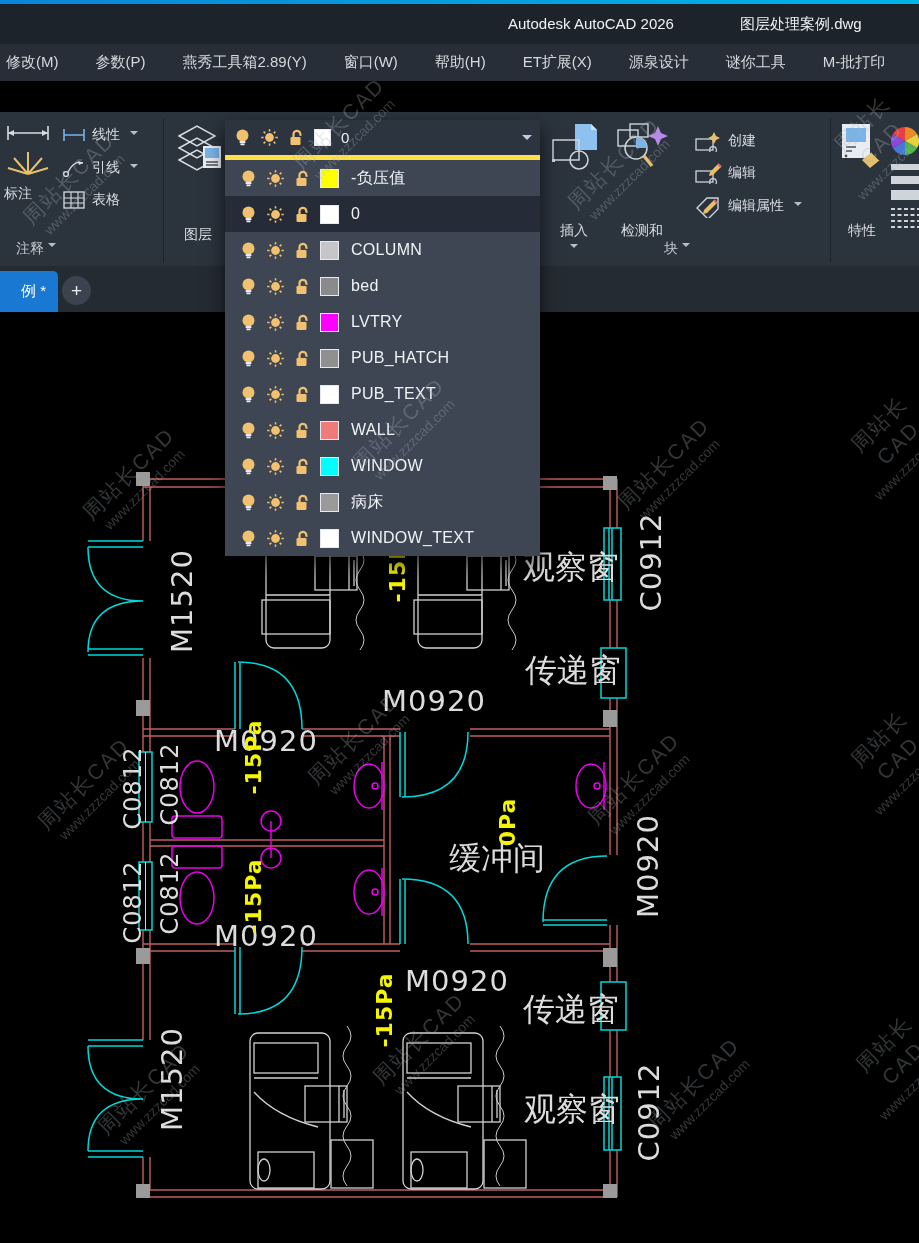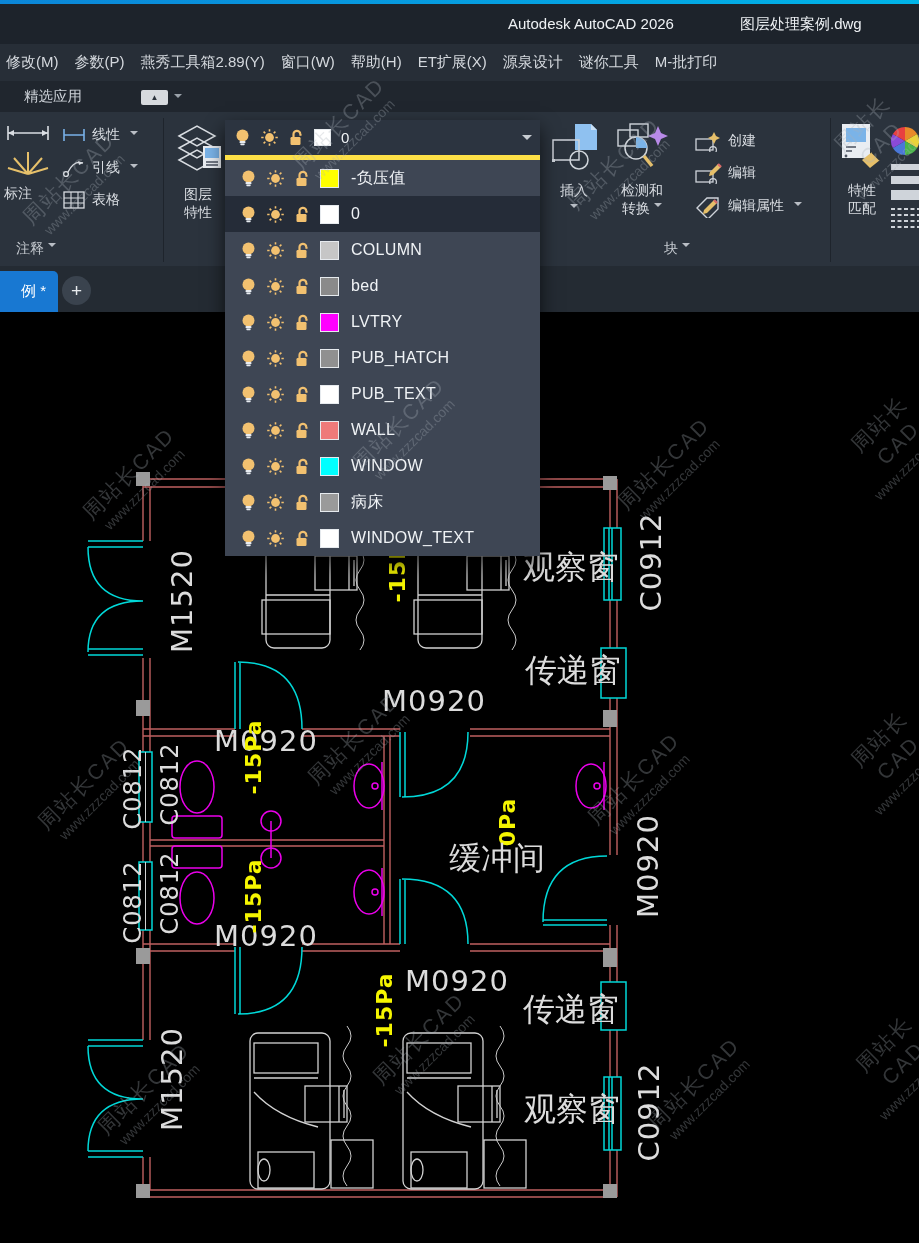--- a/index.html
+++ b/index.html
@@ -3,30 +3,30 @@
 <meta charset="utf-8">
 <style>
   html,body{margin:0;padding:0;background:#000;}
   #stage{position:relative;width:919px;height:1243px;overflow:hidden;background:#000;
          font-family:"Liberation Sans","DejaVu Sans",sans-serif;}
   
   #top-accent{position:absolute;left:0;top:0;width:919px;height:4px;background:linear-gradient(90deg,#0b86d8,#00b4e8);z-index:3;}
   #titlebar{position:absolute;left:0;top:4px;width:919px;height:40px;background:#1d232b;z-index:3;text-align:center;}
   #titlebar .t{position:absolute;top:11px;font-size:15px;color:#eef1f4;white-space:nowrap;}
   #menubar{position:absolute;left:0;top:44px;width:919px;height:37px;background:#272e37;z-index:3;
-           display:flex;align-items:center;gap:16px;padding-left:6px;box-sizing:border-box;}
+           display:flex;align-items:center;gap:37px;padding-left:6px;box-sizing:border-box;}
   #menubar span{font-size:15px;color:#d4d8dd;white-space:nowrap;}
   #ribbontabs{position:absolute;left:0;top:81px;width:919px;height:31px;background:#20262e;z-index:3;}
   #ribbontabs .rtab{position:absolute;left:24px;top:6px;font-size:14.5px;color:#cdd2d8;}
   #ribbon-min{position:absolute;left:141px;top:9px;width:27px;height:15px;background:#d7dade;border-radius:2px;
               display:flex;align-items:center;justify-content:center;font-size:8px;color:#2b323b;}
   #ribbon-min-dd{position:absolute;left:174px;top:13px;width:0;height:0;border:4px solid transparent;border-top-color:#9aa1a9;}
   #ribbon{position:absolute;left:0;top:112px;width:919px;height:154px;background:#2b333d;z-index:3;border-bottom:1px solid #151a20;}
   .vsep{position:absolute;top:6px;width:1px;height:144px;background:#1e242c;}
-  .rlabel{position:absolute;font-size:14px;color:#d9dde2;white-space:nowrap;}
+  .rlabel{position:absolute;font-size:14px;color:#d9dde2;white-space:nowrap;margin-top:40px;}
   .plabel{position:absolute;font-size:14px;color:#c6cbd1;white-space:nowrap;}
   .dntri{display:inline-block;width:0;height:0;border:4px solid transparent;border-top-color:#b9bec5;vertical-align:2px;margin-left:4px;}
   .smallrow{position:absolute;display:flex;align-items:center;gap:6px;}
   .smallrow .rlabel2{font-size:14px;color:#d9dde2;white-space:nowrap;}
   #filetabs{position:absolute;left:0;top:266px;width:919px;height:46px;background:#242b33;z-index:3;}
   #activetab{position:absolute;left:-36px;top:5px;width:94px;height:41px;background:#1878d2;border-radius:5px 5px 0 0;
              display:flex;align-items:center;justify-content:flex-end;padding-right:12px;box-sizing:border-box;
              color:#fff;font-size:15px;}
   #newtab{position:absolute;left:62px;top:10px;width:29px;height:29px;border-radius:50%;background:#3a434e;
           color:#e8ebee;font-size:19px;display:flex;align-items:center;justify-content:center;}
@@ -214,25 +214,20 @@
     <span>参数(P)</span>
     <span>燕秀工具箱2.89(Y)</span>
     <span>窗口(W)</span>
     <span>帮助(H)</span>
     <span>ET扩展(X)</span>
     <span>源泉设计</span>
     <span>谜你工具</span>
     <span>M-批打印</span>
   </div>
 
-  <div id="ribbontabs">
-    <span class="rtab">精选应用</span>
-    <span id="ribbon-min">▲</span>
-    <span id="ribbon-min-dd"></span>
-  </div>
 
   <div id="ribbon">
 
     <div style="position:absolute;left:4px;top:10px">
       <svg class="icon" width="48" height="62" viewBox="0 0 48 62">
         <path d="M4,4 V18 M44,4 V18 M4,11 H44" stroke="#d9dde2" stroke-width="1.6" fill="none"></path>
         <path d="M4,11 l6,-3 v6 z M44,11 l-6,-3 v6 z" fill="#d9dde2"></path>
         <path d="M24,52 L10,36 M24,52 V30 M24,52 L38,36 M24,52 L4,46 M24,52 L44,46" stroke="#e6c06a" stroke-width="2" fill="none"></path>
       </svg>
       <span class="rlabel" style="position:static">标注</span>

